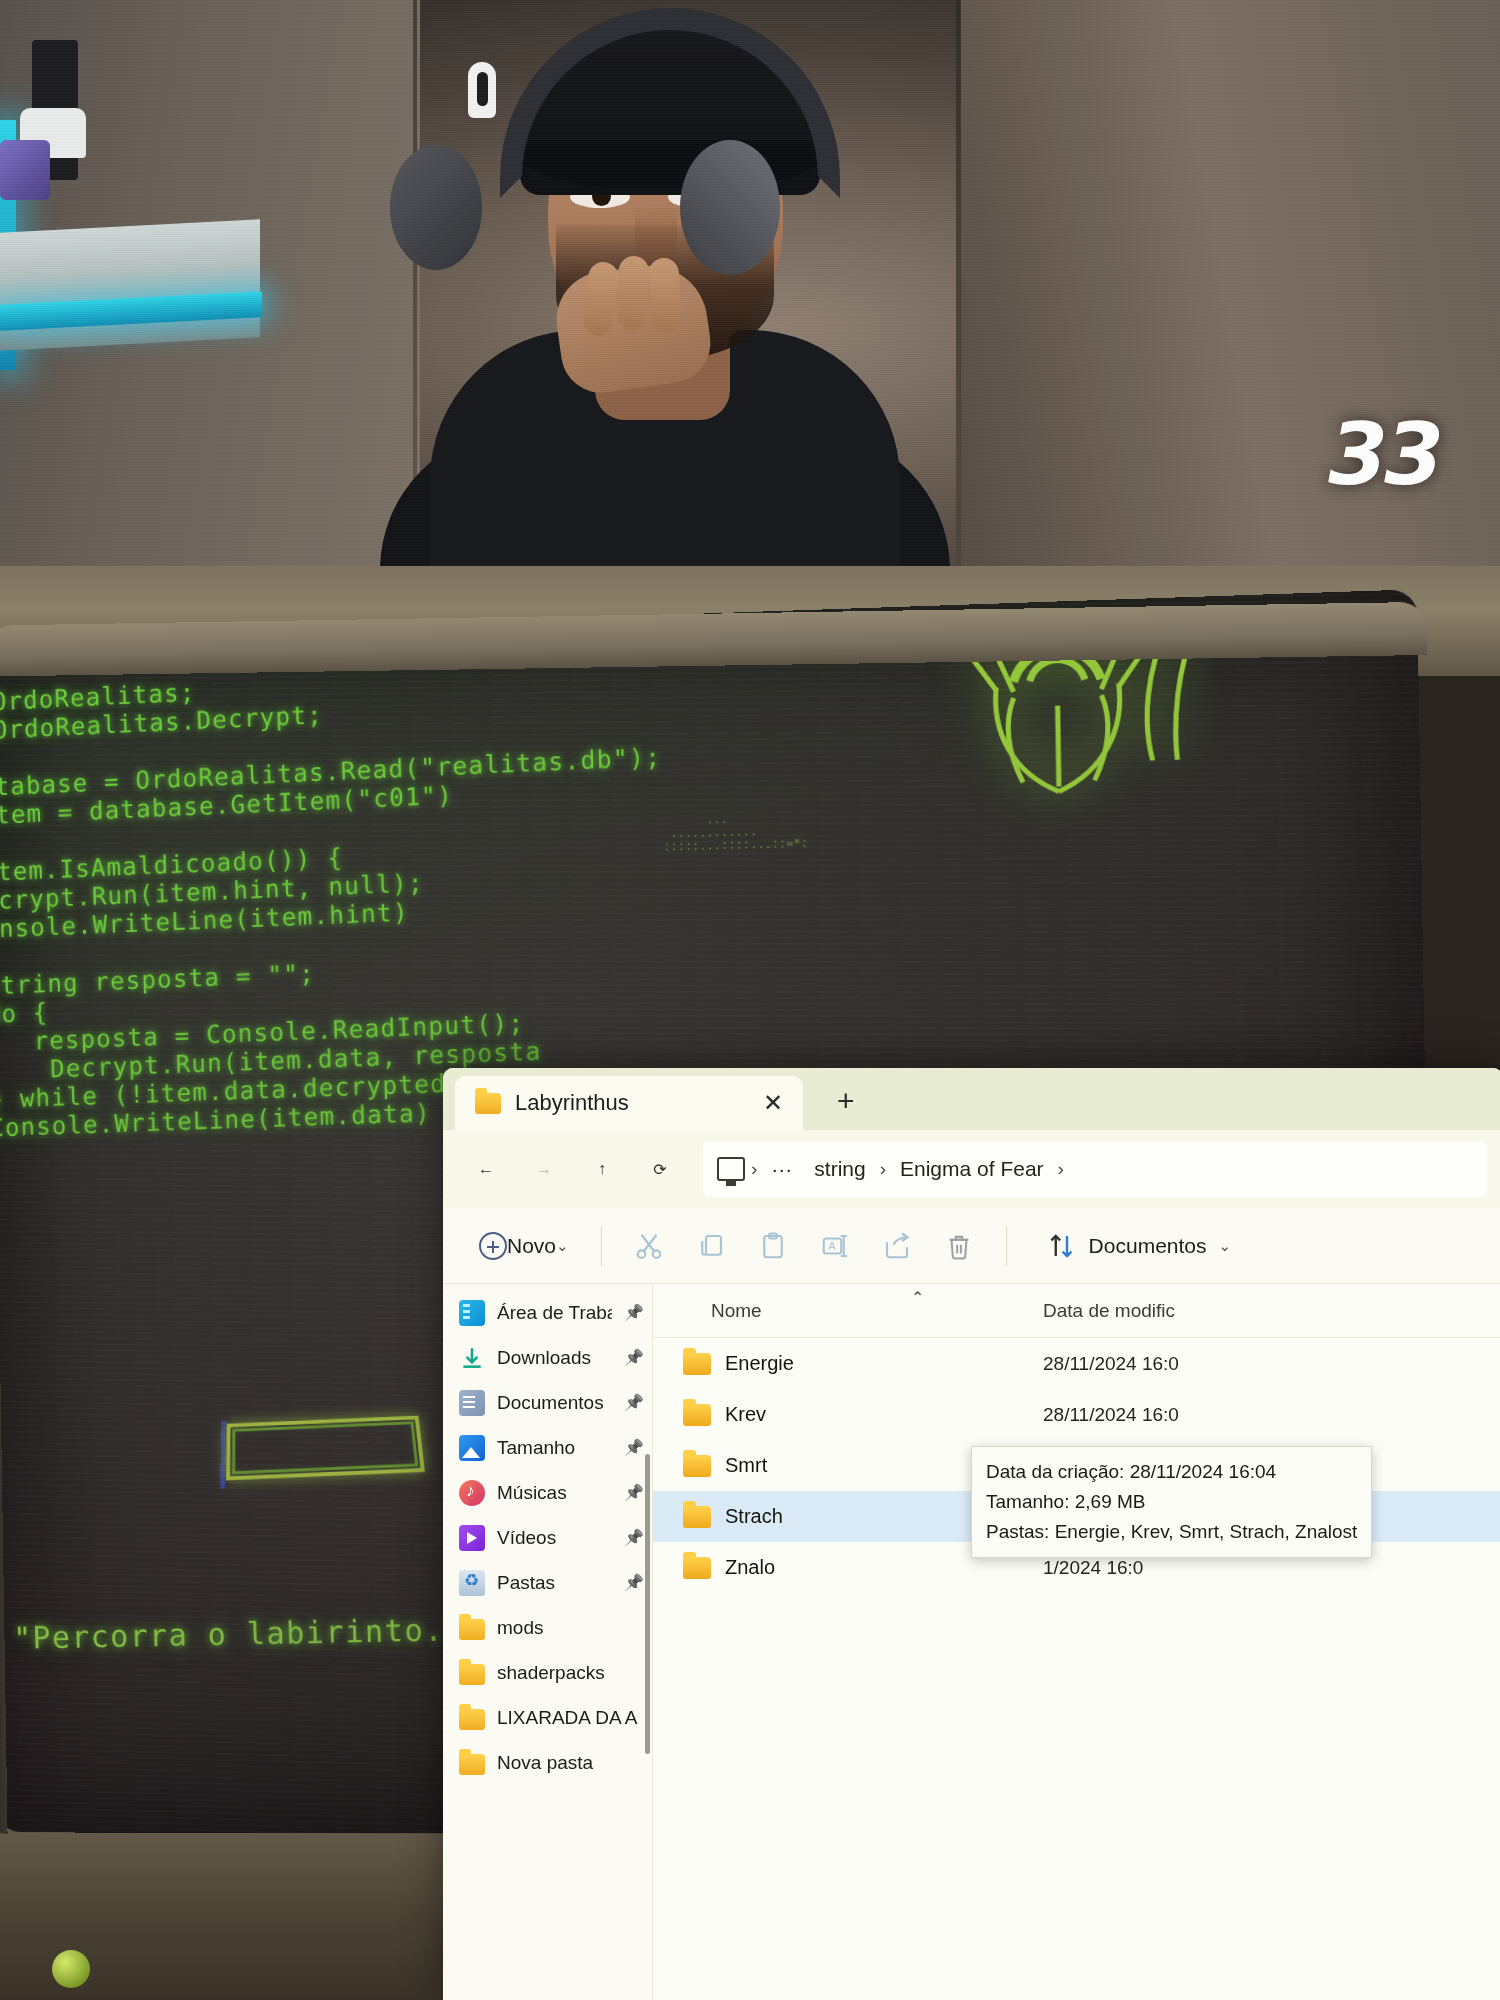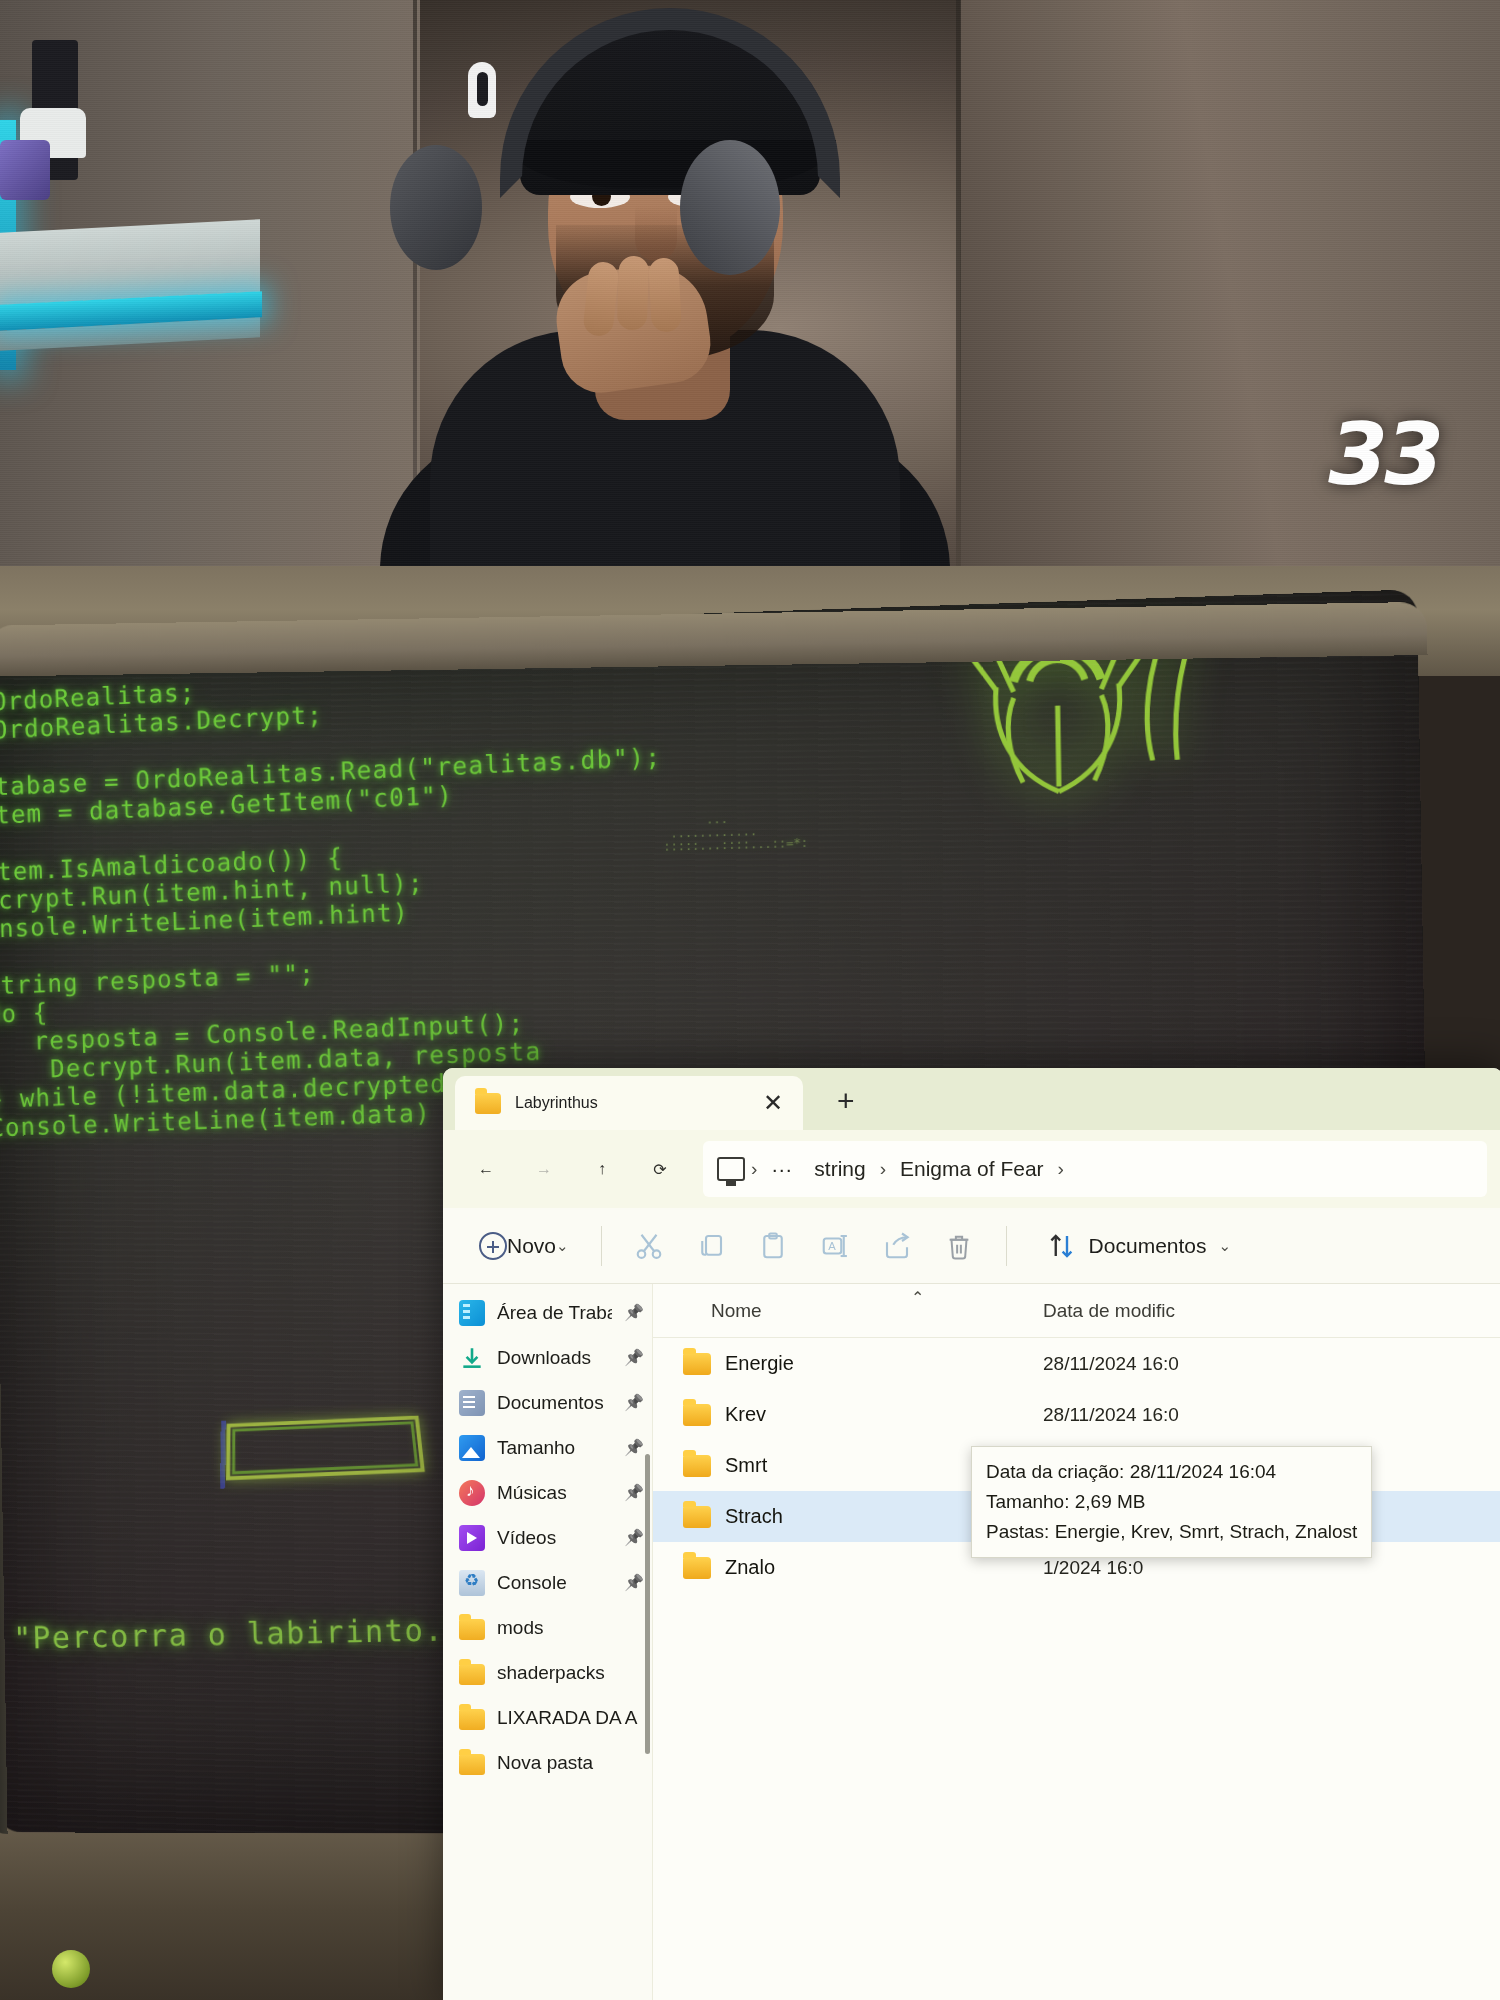--- a/index.html
+++ b/index.html
@@ -294,21 +294,21 @@
   }
   .tab-folder {
     width: 26px; height: 21px; flex: none;
     background: linear-gradient(180deg, #ffd24d, #f0ad22);
     border-radius: 2px 4px 3px 3px; position: relative;
   }
   .tab-folder::before {
     content:""; position:absolute; left:0; top:-5px; width:12px; height:6px;
     background:#ffcf45; border-radius:3px 3px 0 0;
   }
-  .tab-title { flex: 1; font-size: 16px; color: #1d1d1d; }
+  .tab-title { flex: 1; font-size: 22px; color: #1d1d1d; }
   .tab-close { font-size: 24px; color: #2a2a2a; cursor: pointer; padding: 0 6px; }
   .tab-new { font-size: 30px; color: #2b2b2b; margin-left: 34px; padding-bottom: 12px; cursor: pointer; }
 
   .exp-navbar {
     height: 78px; display: flex; align-items: center; gap: 4px;
     padding: 0 16px; background: #f7f8e9;
   }
   .navbtn {
     width: 54px; height: 54px; display: flex; align-items: center; justify-content: center;
     border-radius: 6px; cursor: pointer; color: #30302c;
@@ -646,21 +646,21 @@
             <span class="side-label">Músicas</span>
             <span class="pin" style="transform: none; filter: grayscale(1);">📌</span>
           </div>
           <div class="side-item">
             <span class="si-ico ico-video"></span>
             <span class="side-label">Vídeos</span>
             <span class="pin" style="transform: none; filter: grayscale(1);">📌</span>
           </div>
           <div class="side-item">
             <span class="si-ico ico-bin"></span>
-            <span class="side-label">Console</span>
+            <span class="side-label">Pastas</span>
             <span class="pin" style="transform: none; filter: grayscale(1);">📌</span>
           </div>
           <div class="side-item">
             <span class="si-ico ico-folder"></span>
             <span class="side-label">mods</span>
           </div>
           <div class="side-item">
             <span class="si-ico ico-folder"></span>
             <span class="side-label">shaderpacks</span>
           </div>

